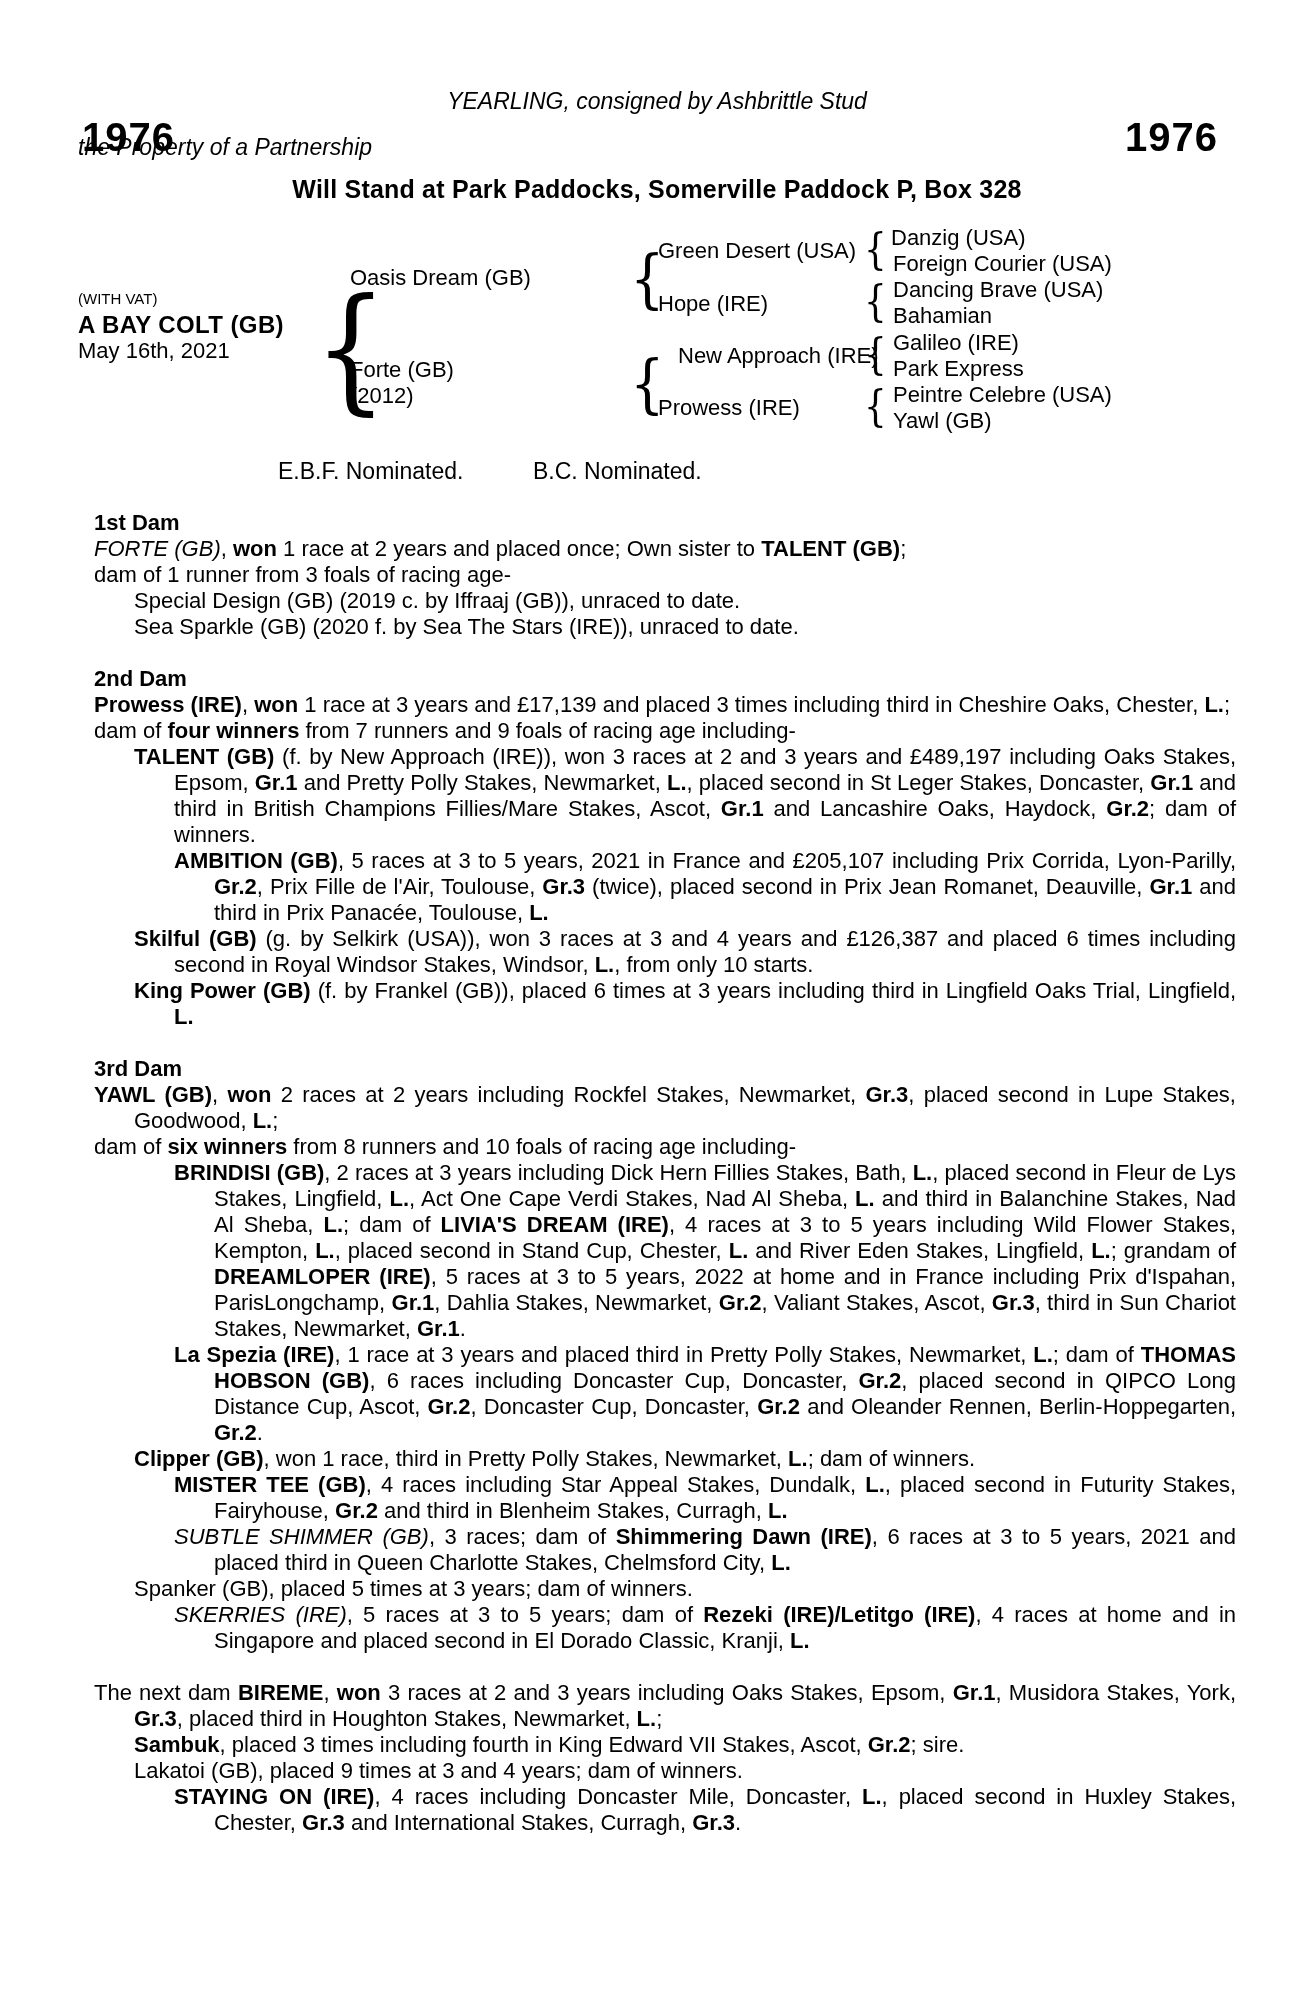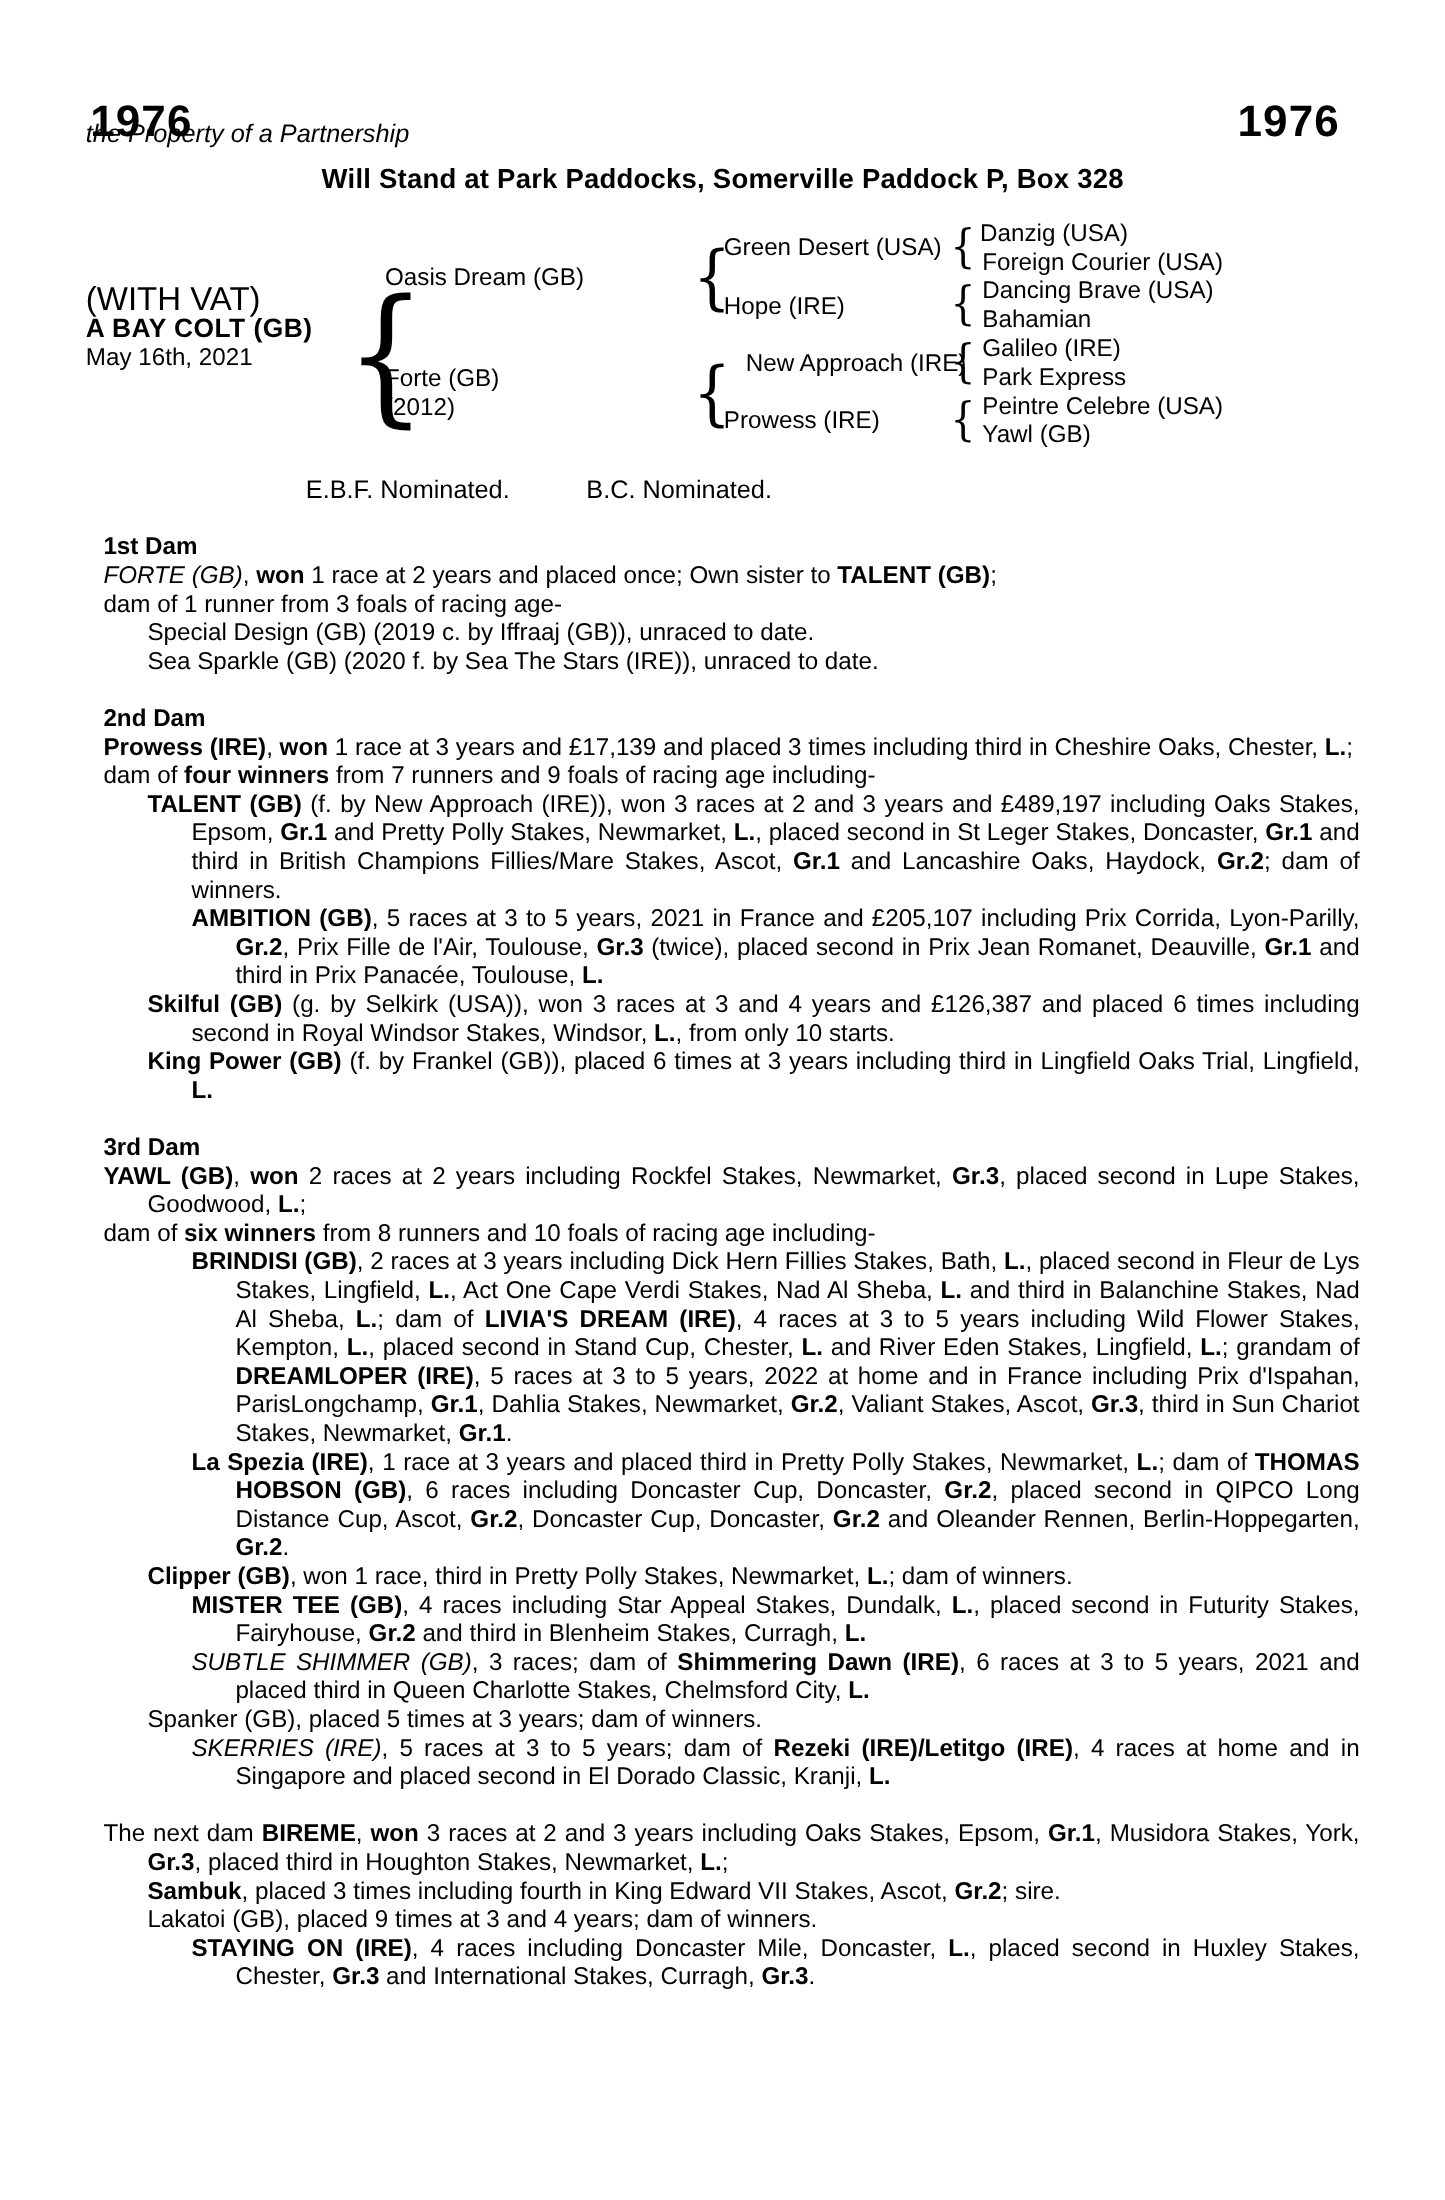--- a/index.html
+++ b/index.html
@@ -19,21 +19,21 @@
   .prop-row .prop{position:relative;top:6px;}
   .lot{position:absolute;top:-4px;font-style:normal;font-weight:bold;font-size:40px;letter-spacing:1px;}
   .lot.left{left:4px;}
   .lot.right{right:18px;}
   .stand{font-weight:bold;font-size:25px;margin-top:8px;letter-spacing:0.2px;}
 
   
   .ped{position:relative;height:232px;margin-top:8px;}
   .pi{position:absolute;white-space:nowrap;line-height:26px;}
   .horse{left:0;top:76px;}
-  .horse .vat{font-size:30px;}
+  .horse .vat{font-size:15px;}
   .horse .hname{font-weight:bold;font-size:24px;letter-spacing:0.4px;}
   .horse .foal{font-size:22px;}
   .p-sire{left:272px;top:55px;}
   .p-dam{left:272px;top:147px;}
   .p-damyr{left:272px;top:173px;}
   .gp1{left:580px;top:28px;}
   .gp2{left:580px;top:81px;}
   .gp3{left:600px;top:133px;}
   .gp4{left:580px;top:185px;}
   .gg1{left:777px;top:15px;margin-left:36px;}
@@ -63,20 +63,21 @@
   .lvl1{padding-left:80px;text-indent:-40px;}
   .lvl2{padding-left:120px;text-indent:-40px;}
   .b{font-weight:bold;}
   .i{font-style:italic;}
 </style>
 </head>
 <body>
 
 <div class="page">
 
+  <div class="center consigned">YEARLING, consigned by Ashbrittle Stud</div>
 
   <div class="prop-row">
     <span class="lot left">1976</span>
     <span class="prop">the Property of a Partnership</span>
     <span class="lot right">1976</span>
   </div>
 
   <div class="center stand">Will Stand at Park Paddocks, Somerville Paddock P, Box 328</div>
 
   <div class="ped">

